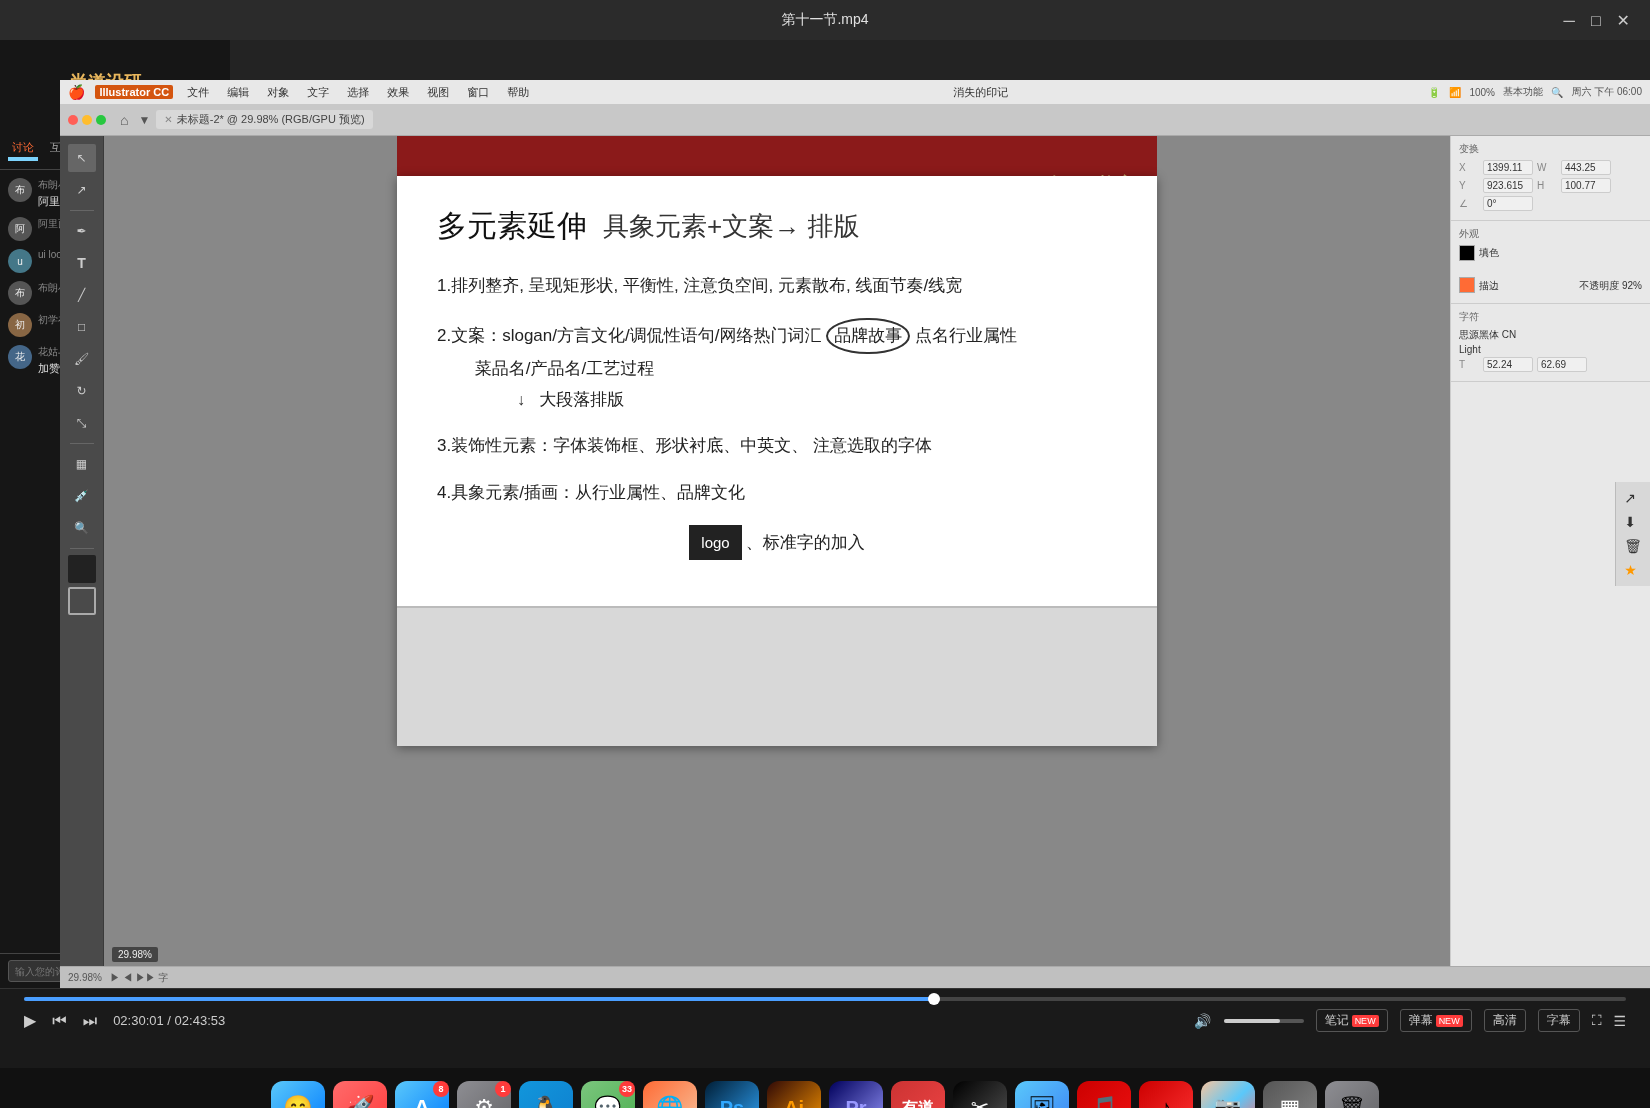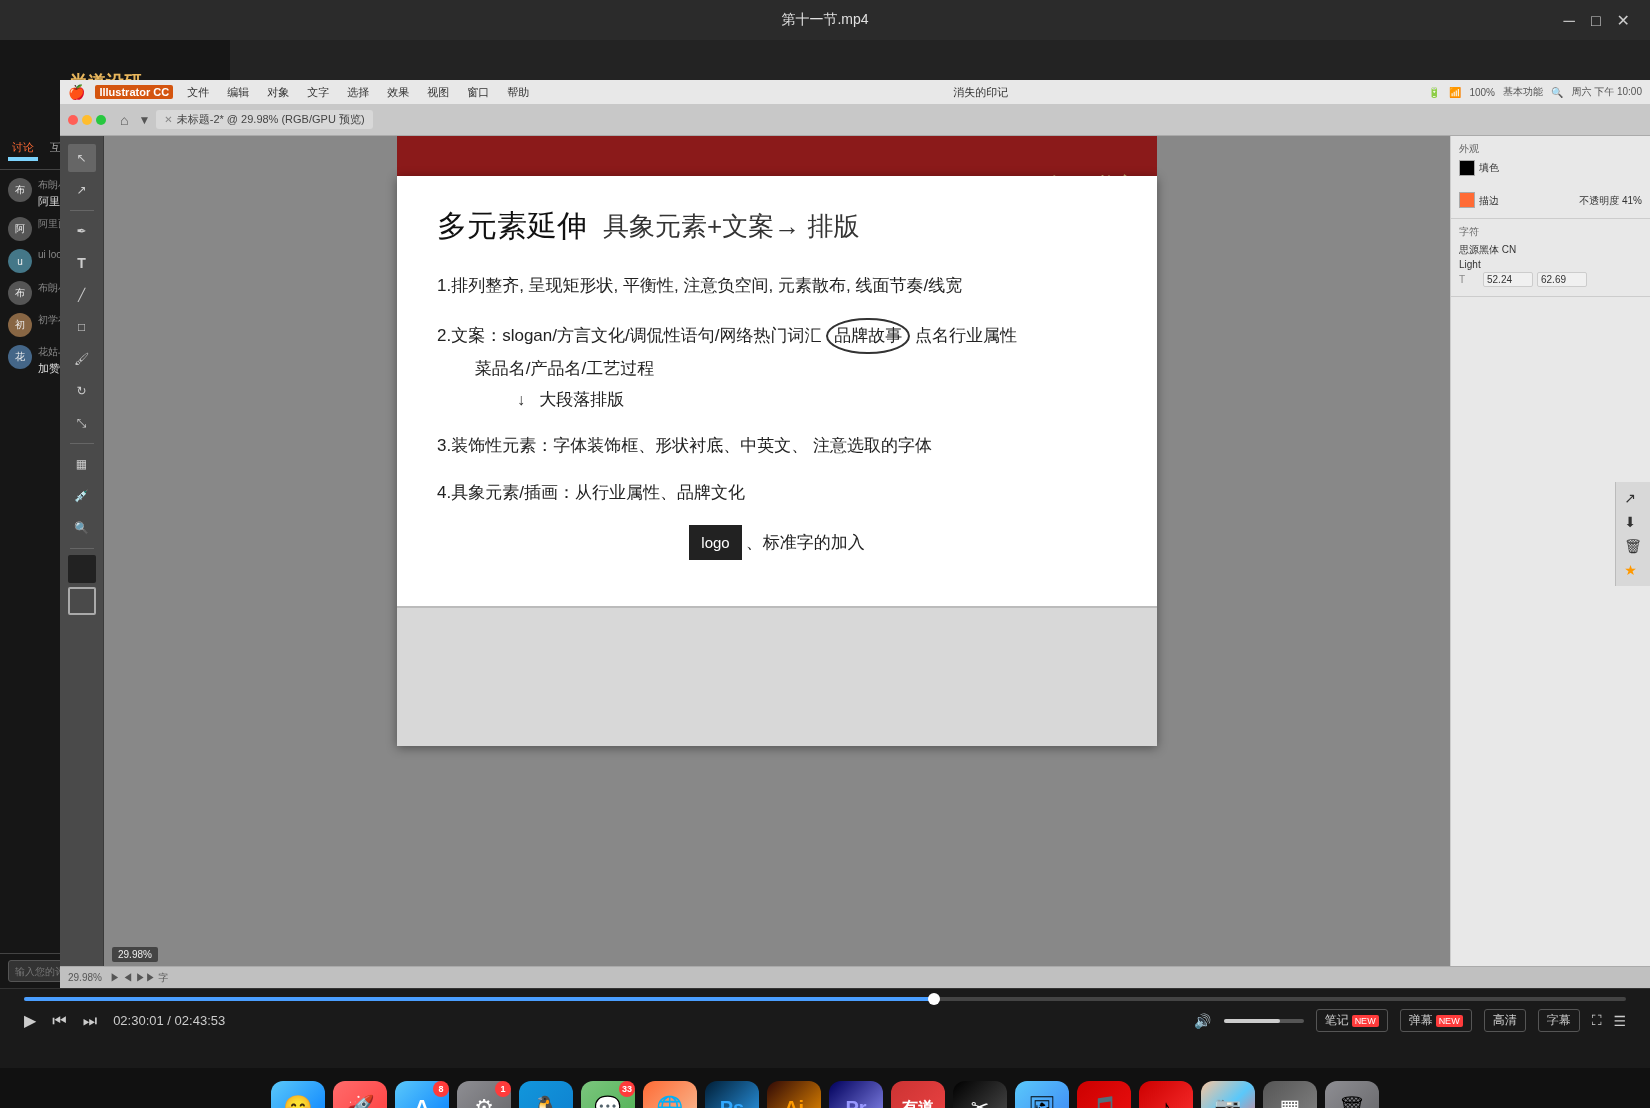--- a/index.html
+++ b/index.html
@@ -731,21 +731,21 @@
         </div>
         <div class="mac-menubar-center">
           <span>消失的印记</span>
         </div>
         <div class="mac-menubar-right">
           <span>🔋</span>
           <span>📶</span>
           <span>100%</span>
           <span>基本功能</span>
           <span>🔍</span>
-          <span>周六 下午 10:00</span>
+          <span>周六 下午 06:00</span>
         </div>
       </div>
 
       <div class="ai-app">
 
         <div class="ai-toolbar">
           <div class="toolbar-dots">
             <div class="dot dot-red"></div>
             <div class="dot dot-yellow"></div>
             <div class="dot dot-green"></div>
@@ -820,31 +820,52 @@
 
               <div class="canvas-bottom"></div>
             </div>
 
             <div style="position:absolute;bottom:4px;left:8px;font-size:10px;color:#eee;background:rgba(0,0,0,0.5);padding:2px 6px;border-radius:2px;">
               <span>29.98%</span>
             </div>
           </div>
 
           <div class="right-panel">
+            <div class="right-panel-section">
+              <div class="right-panel-title">
+                <span>变换</span>
+              </div>
+              <div class="prop-row">
+                <span class="prop-label">X</span>
+                <span class="prop-value">1399.11</span>
+                <span class="prop-label">W</span>
+                <span class="prop-value">443.25</span>
+              </div>
+              <div class="prop-row">
+                <span class="prop-label">Y</span>
+                <span class="prop-value">923.615</span>
+                <span class="prop-label">H</span>
+                <span class="prop-value">100.77</span>
+              </div>
+              <div class="prop-row">
+                <span class="prop-label">∠</span>
+                <span class="prop-value">0°</span>
+              </div>
+            </div>
 
             <div class="right-panel-section">
               <div class="right-panel-title">外观</div>
               <div style="display:flex;gap:4px;align-items:center;margin-bottom:16px;">
                 <div style="width:16px;height:16px;background:#000;border:1px solid #aaa;"></div>
                 <span style="font-size:10px;">填色</span>
               </div>
               <div style="display:flex;gap:4px;align-items:flex-end;margin-bottom:4px;">
                 <div style="width:16px;height:16px;background:#ff6b35;border:1px solid #aaa;"></div>
                 <span style="font-size:10px;">描边</span>
-                <span style="font-size:10px;margin-left:auto;">不透明度 41%</span>
+                <span style="font-size:10px;margin-left:auto;">不透明度 92%</span>
               </div>
             </div>
 
             <div class="right-panel-section">
               <div class="right-panel-title">字符</div>
               <div style="font-size:10px;margin-bottom:2px;">
                 <span>思源黑体 CN</span>
               </div>
               <div style="font-size:10px;margin-bottom:2px;">
                 <span>Light</span>

